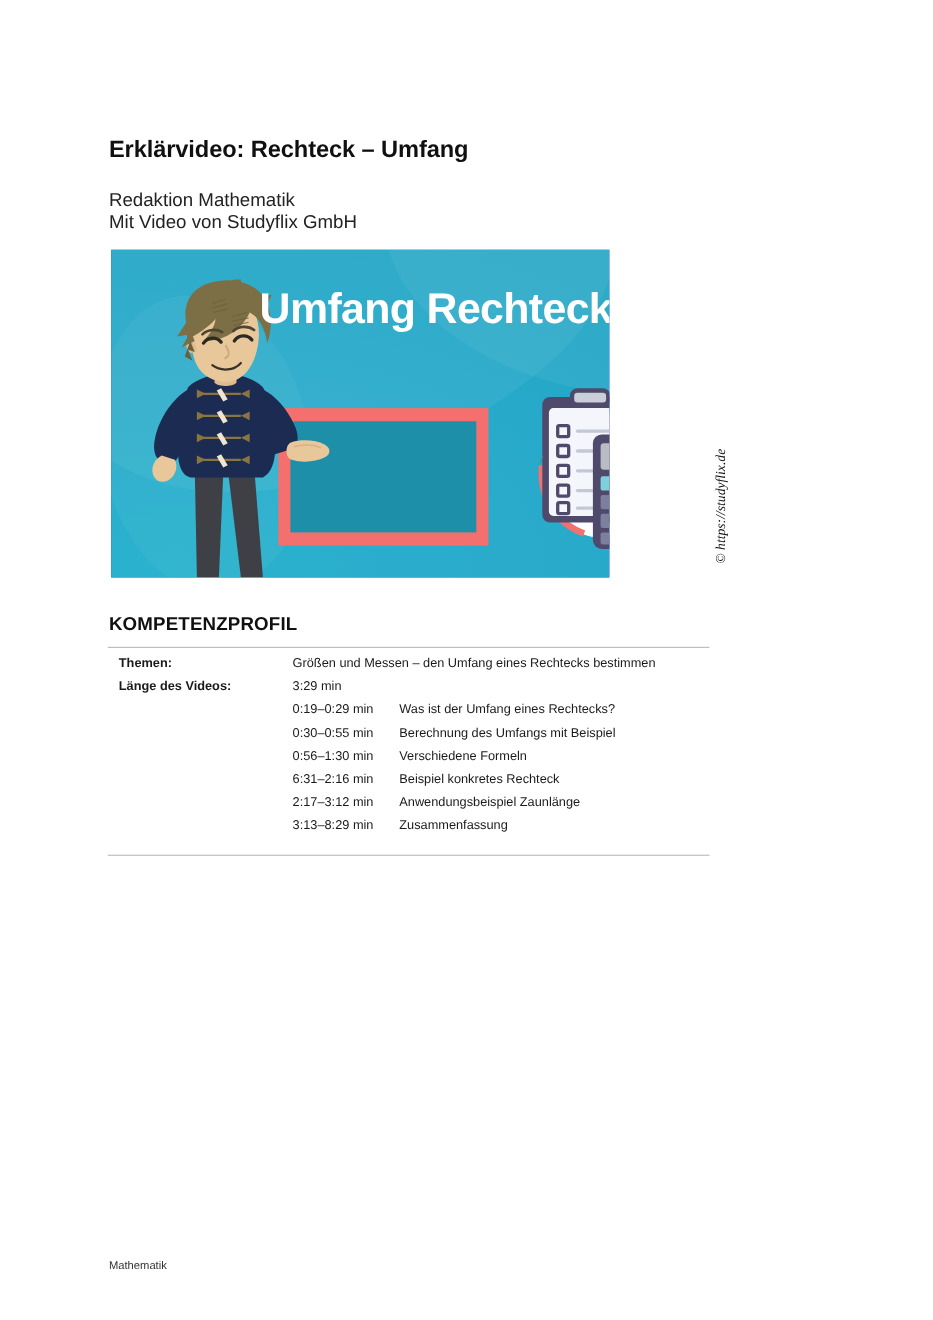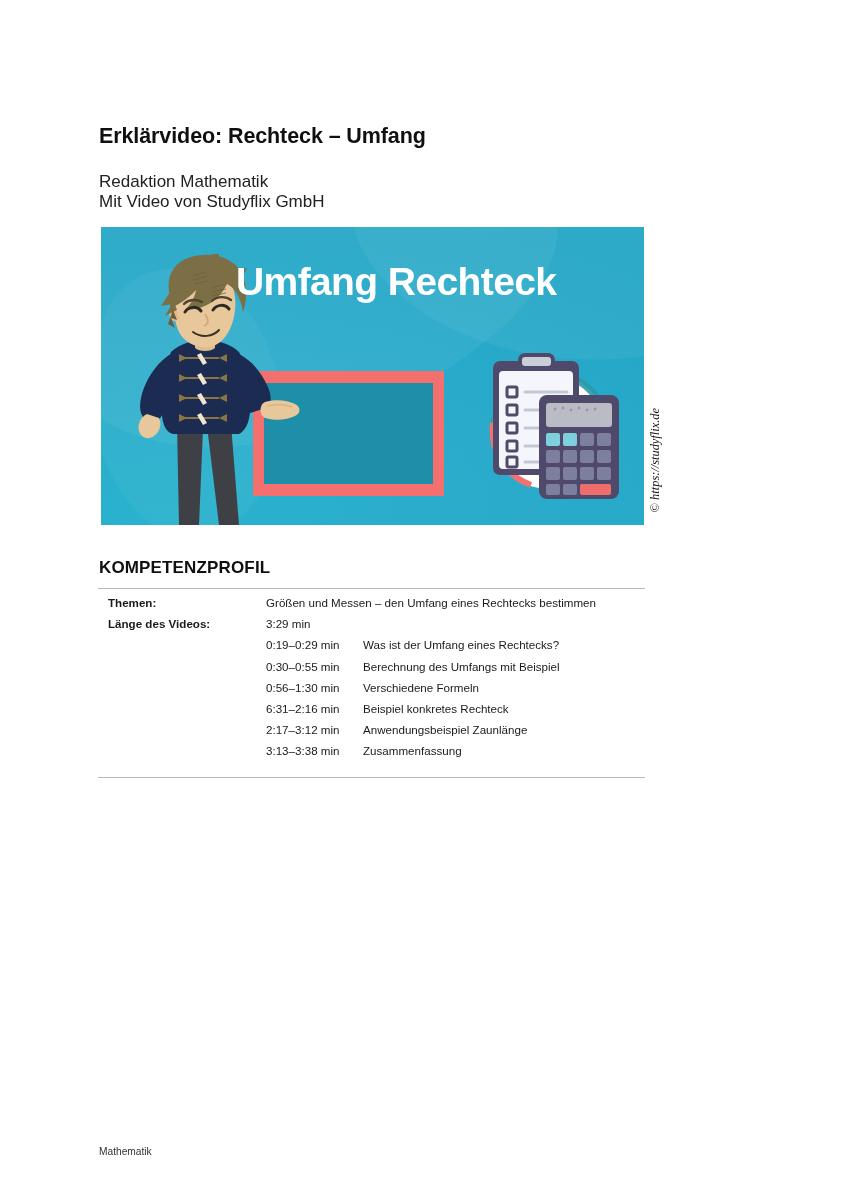--- a/index.html
+++ b/index.html
@@ -35,21 +35,21 @@
     white-space: nowrap;
   }
   .byline-1 { top: 172px; }
   .byline-2 { top: 192px; }
 
   
   .thumb {
     position: absolute;
     left: 101px;
     top: 227px;
-    width: 543px;
+    width: 453px;
     height: 298px;
     overflow: hidden;
     background: #1d4ed8;
   }
   .thumb-bg {
     position: absolute;
     inset: 0;
     background:
       radial-gradient(140% 110% at 12% 96%, #2ab2ce 0%, #2aabcb 46%, #22a6c6 100%);
   }
@@ -367,19 +367,19 @@
       <td class="col-time">6:31–2:16 min</td>
       <td class="col-desc">Beispiel konkretes Rechteck</td>
     </tr>
     <tr>
       <td class="col-label"></td>
       <td class="col-time">2:17–3:12 min</td>
       <td class="col-desc">Anwendungsbeispiel Zaunlänge</td>
     </tr>
     <tr>
       <td class="col-label"></td>
-      <td class="col-time">3:13–3:38 min</td>
+      <td class="col-time">3:13–8:29 min</td>
       <td class="col-desc">Zusammenfassung</td>
     </tr>
   </tbody>
 </table>
 
 <div class="footer">Mathematik</div>
 
 </body></html>

